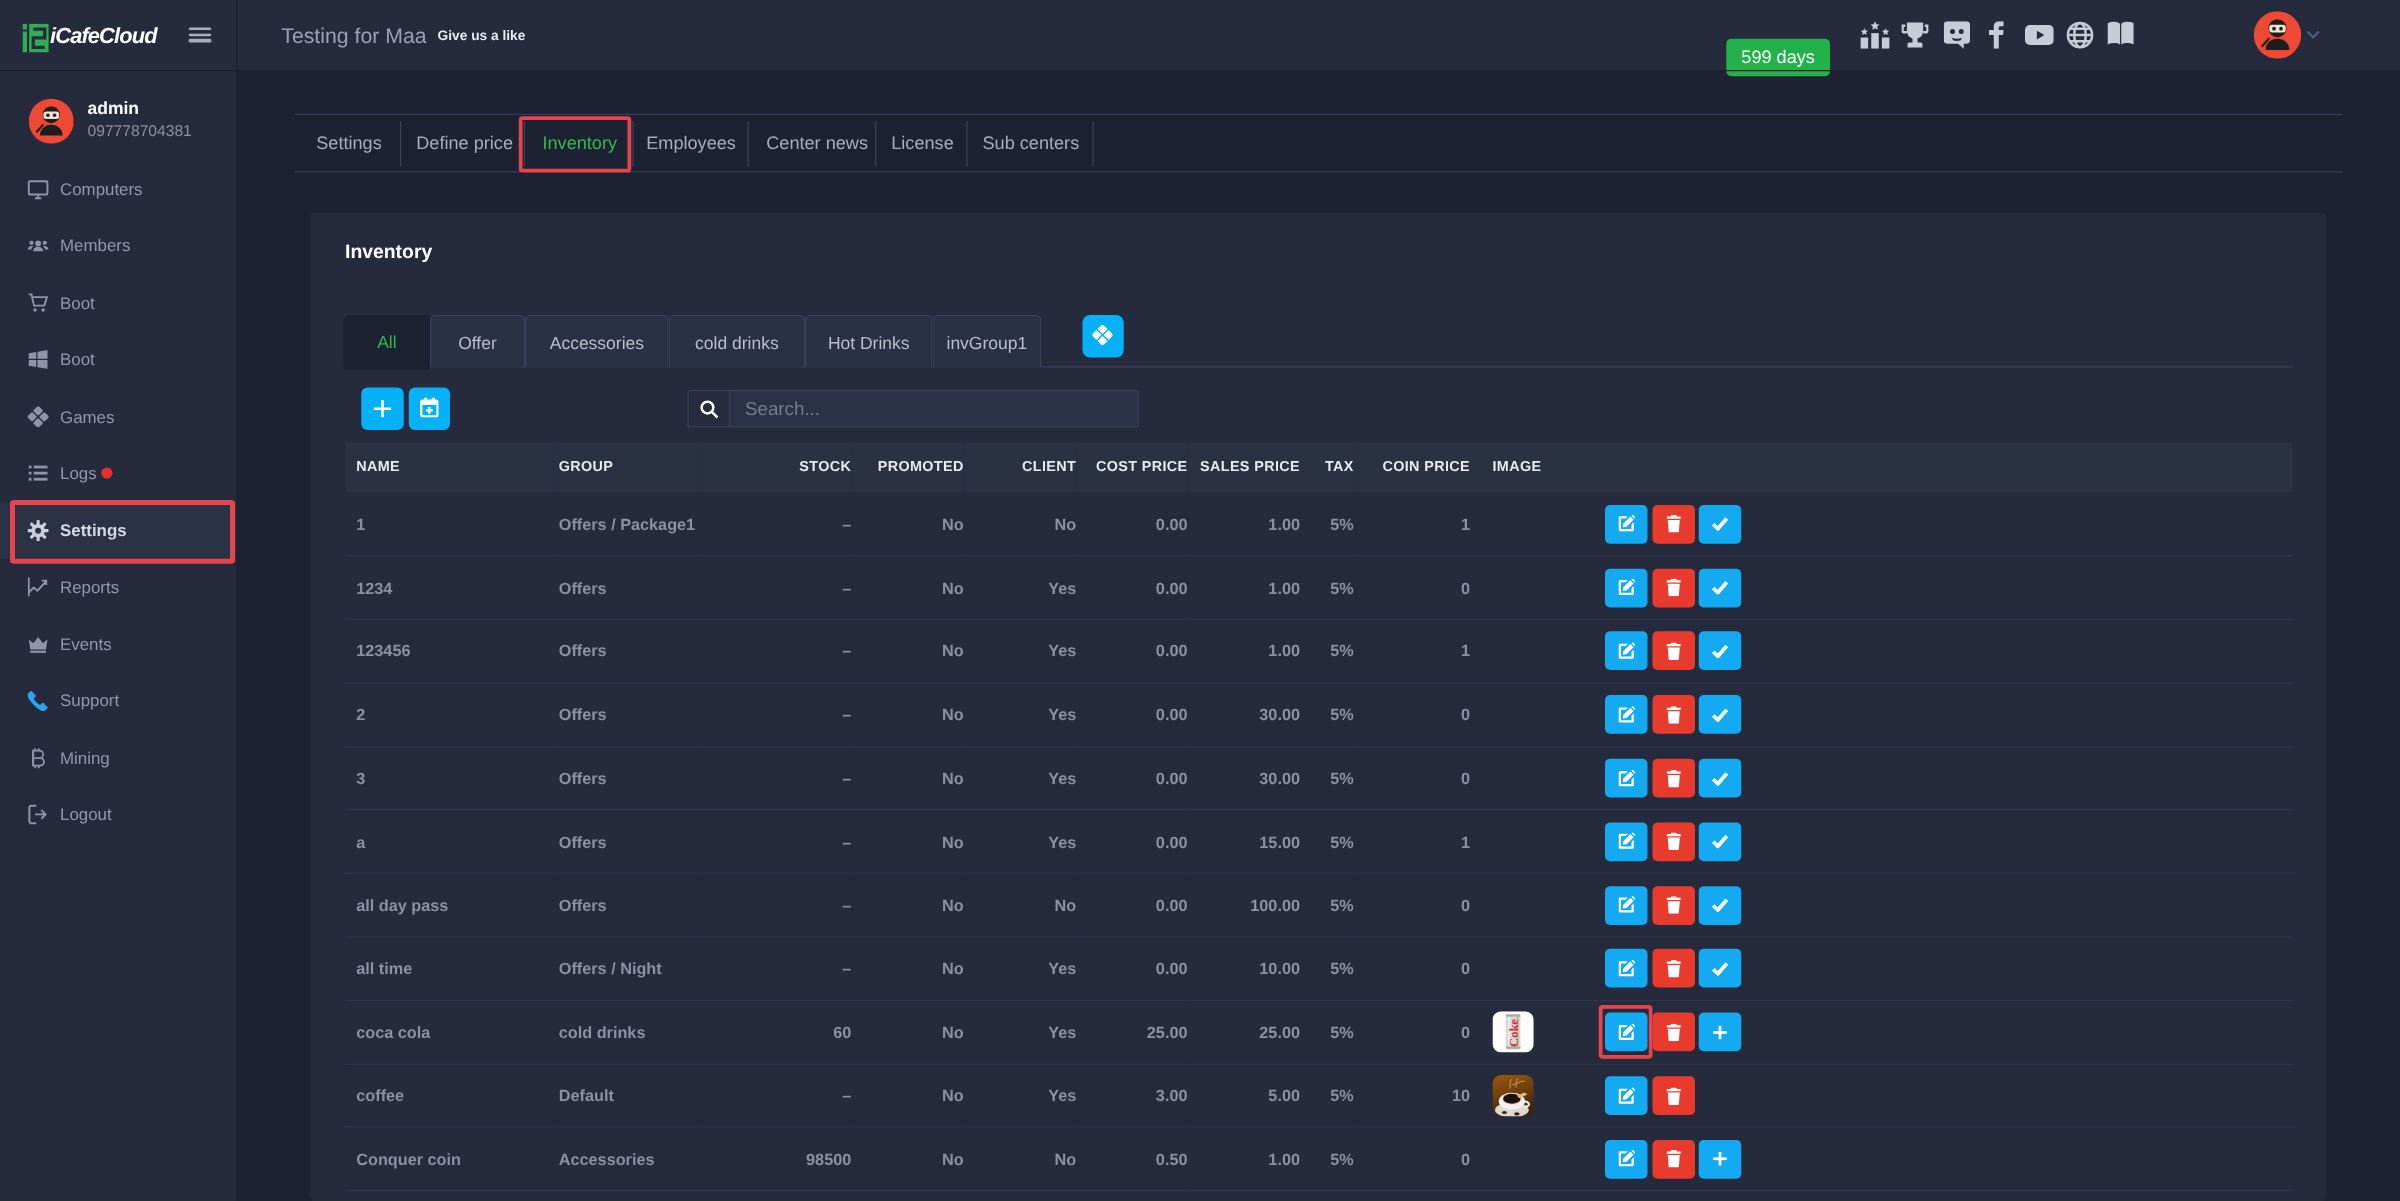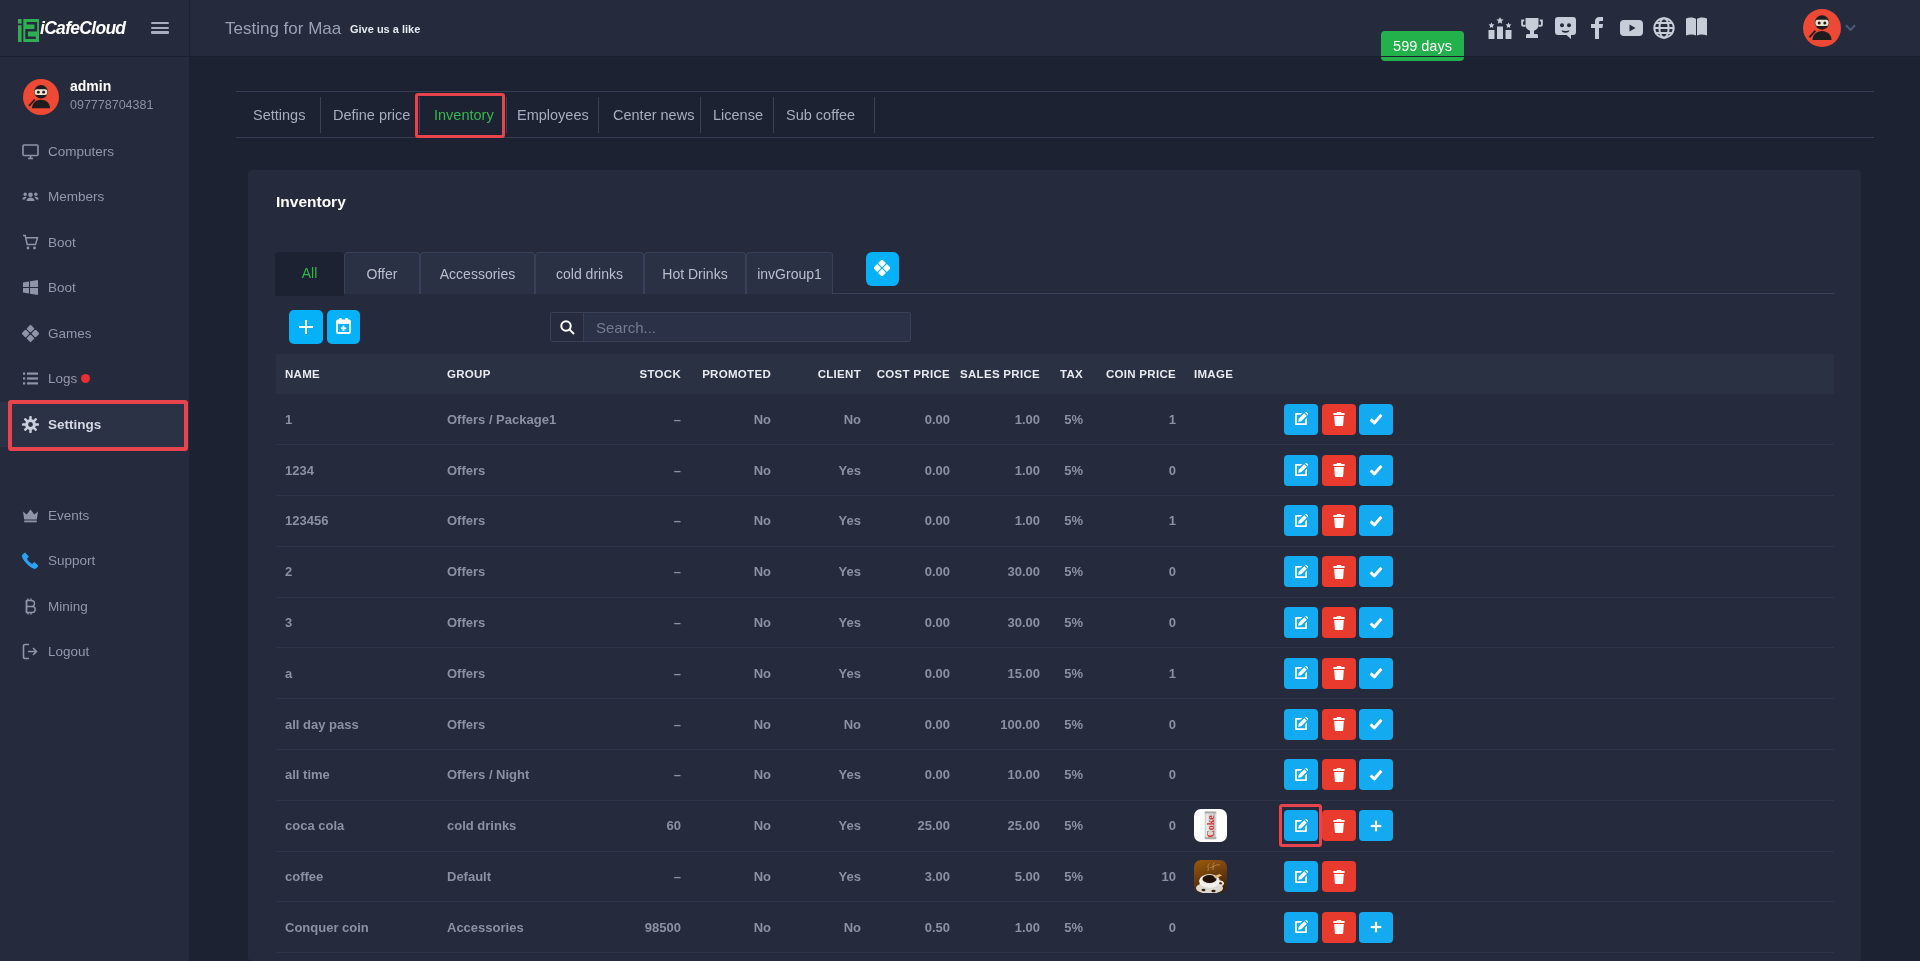--- a/index.html
+++ b/index.html
@@ -216,20 +216,27 @@
         <rect x="7.25" y="0" width="2.5" height="4.2" rx="0.8" transform="rotate(90 8.5 8.5)"></rect>
         <rect x="7.25" y="0" width="2.5" height="4.2" rx="0.8" transform="rotate(135 8.5 8.5)"></rect>
         <rect x="7.25" y="0" width="2.5" height="4.2" rx="0.8" transform="rotate(180 8.5 8.5)"></rect>
         <rect x="7.25" y="0" width="2.5" height="4.2" rx="0.8" transform="rotate(225 8.5 8.5)"></rect>
         <rect x="7.25" y="0" width="2.5" height="4.2" rx="0.8" transform="rotate(270 8.5 8.5)"></rect>
         <rect x="7.25" y="0" width="2.5" height="4.2" rx="0.8" transform="rotate(315 8.5 8.5)"></rect>
       <circle cx="8.5" cy="8.5" r="2.4" fill="#2c3246"></circle>
     </svg>
     <div class="mtxt">Settings</div>
   </div>
+  <div class="mitem" style="top:391px">
+    <svg class="mico" viewBox="0 0 17 17" fill="none" stroke="#8f95a8" stroke-width="1.5">
+      <path d="M1 1v15M1 13l4-4 3 2.5L15 4"></path>
+        <path d="M11.5 3.5H15V7" stroke-width="1.4"></path>
+    </svg>
+    <div class="mtxt">Reports</div>
+  </div>
   <div class="mitem" style="top:436.5px">
     <svg class="mico" viewBox="0 0 17 17" fill="#8f95a8">
       <path d="M1 4.5l3.7 3 3.8-5 3.8 5 3.7-3-1.2 8H2.2z"></path>
         <rect x="2.2" y="13.5" width="12.6" height="1.8"></rect>
     </svg>
     <div class="mtxt">Events</div>
   </div>
   <div class="mitem" style="top:482px">
     <svg class="mico" viewBox="0 0 17 17" fill="#2ba3f2">
       <path d="M3.6 1.1L6.4 3.9c.4.4.4 1 0 1.4L4.9 6.8c.8 1.8 3.4 4.4 5.2 5.2l1.5-1.5c.4-.4 1-.4 1.4 0l2.8 2.8c.4.4.4 1 0 1.4l-1.6 1.6c-.6.6-1.5.8-2.3.5C7.6 15.2 1.7 9.3.1 4.9c-.3-.8-.1-1.7.5-2.3L2.2 1.1c.4-.4 1-.4 1.4 0z"></path>
@@ -258,21 +265,21 @@
   <div class="ttab" style="left:97px">Define price</div>
   <div class="tsep" style="left:183px"></div>
   <div class="ttab" style="left:198px;color:#35b84e">Inventory</div>
   <div class="tsep" style="left:270px"></div>
   <div class="ttab" style="left:281px">Employees</div>
   <div class="tsep" style="left:362px"></div>
   <div class="ttab" style="left:377px">Center news</div>
   <div class="tsep" style="left:464px"></div>
   <div class="ttab" style="left:477px">License</div>
   <div class="tsep" style="left:537px"></div>
-  <div class="ttab" style="left:550px">Sub coffee</div>
+  <div class="ttab" style="left:550px">Sub centers</div>
   <div class="tsep" style="left:638px"></div>
 </div>
 
 <div id="card">
   <div id="cardtitle">Inventory</div>
   <div id="cattabs">
     <div class="ctab on" style="left:0; width:69px">All</div>
     <div class="ctab" style="left:69px; width:76px">Offer</div>
     <div class="ctab" style="left:145px; width:115px">Accessories</div>
     <div class="ctab" style="left:260px; width:109px">cold drinks</div>

